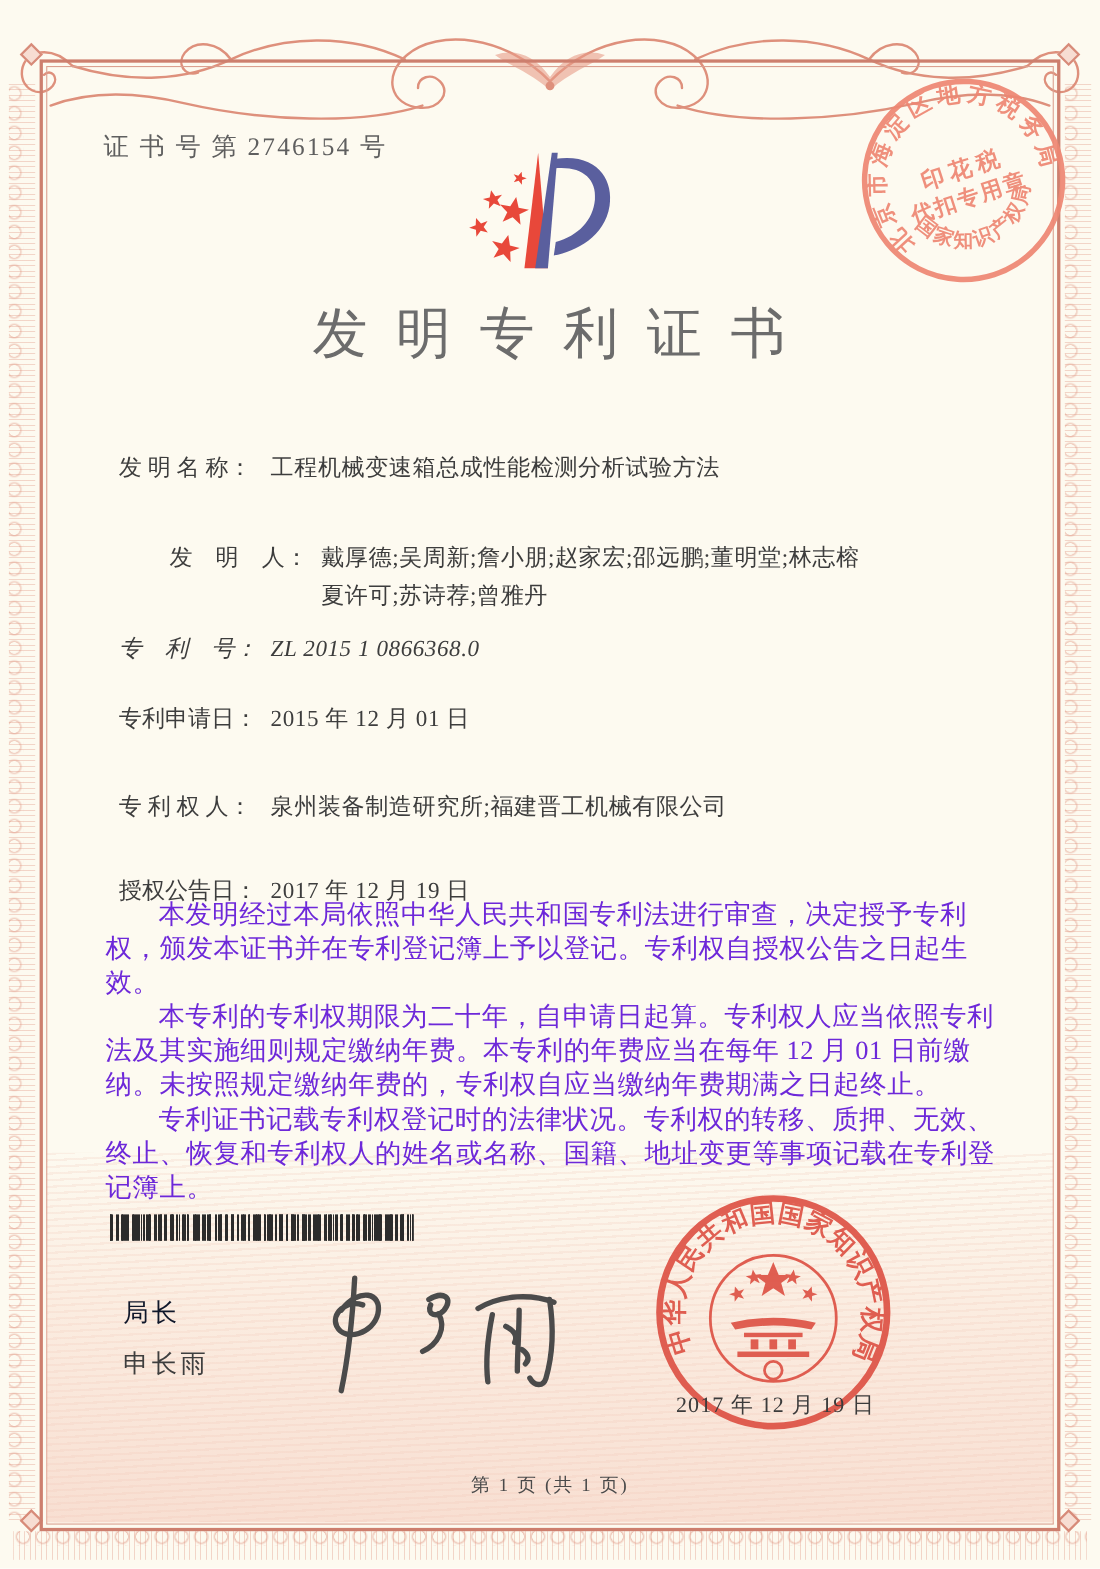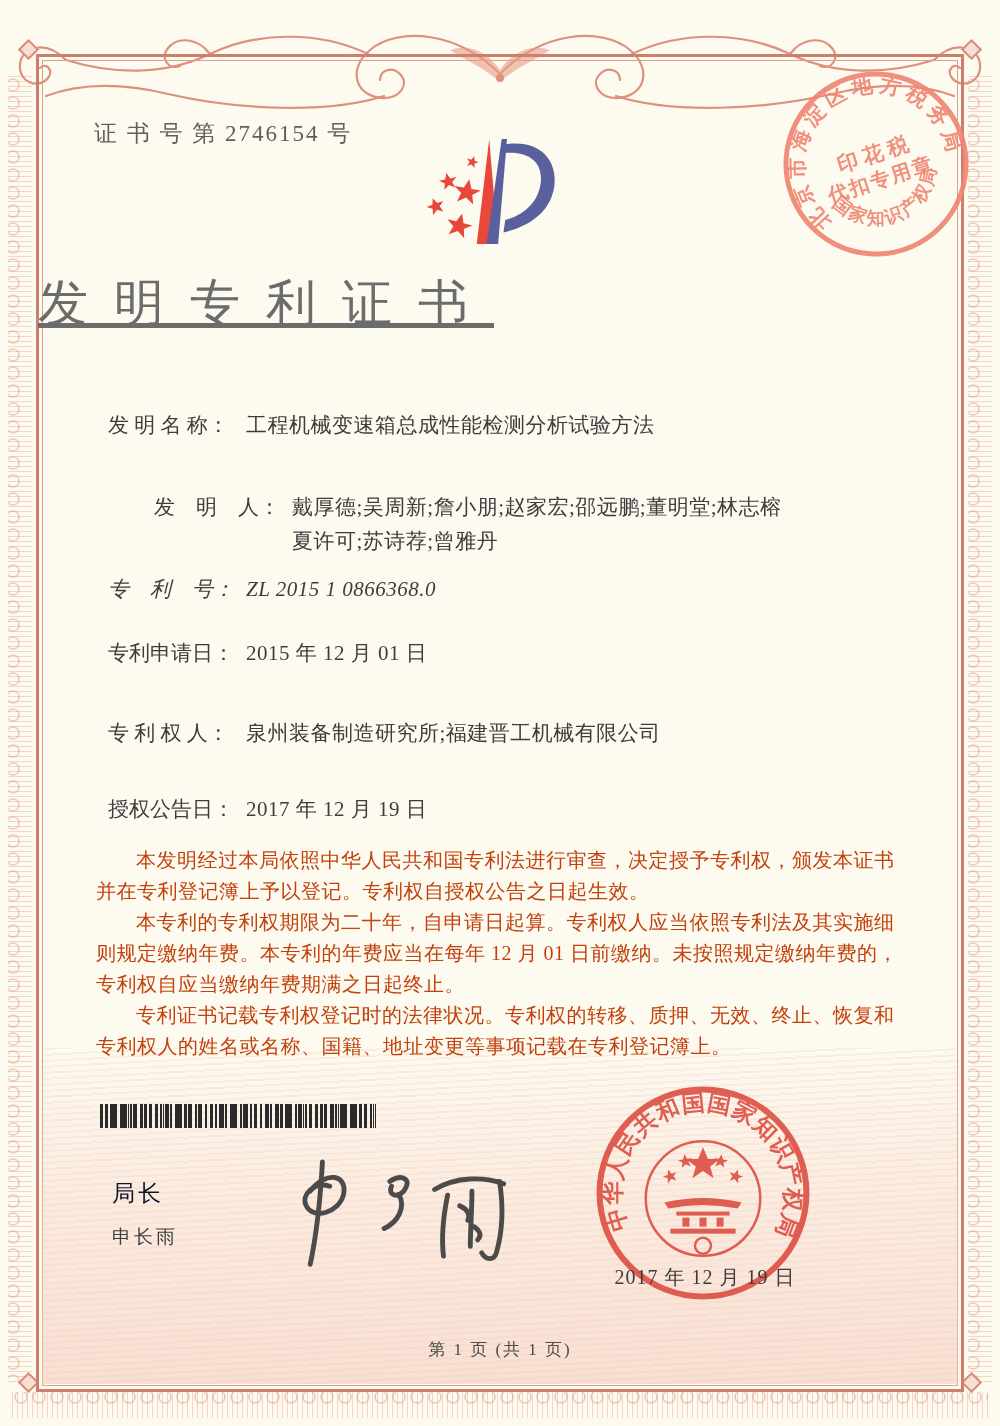--- a/index.html
+++ b/index.html
@@ -28,44 +28,44 @@
 
   
   .bottom-tint { position:absolute; left:42px; right:42px; top:1048px; bottom:42px; pointer-events:none;
     background:
       linear-gradient(180deg, rgba(246,205,188,0) 0, rgba(246,205,188,.30) 140px, rgba(243,196,180,.50) 100%),
       repeating-linear-gradient(177deg, rgba(228,150,130,.12) 0 2px, rgba(228,150,130,0) 2px 6px); }
 
   
   .cert-no { position:absolute; left:94px; top:118px; font-size:23px; letter-spacing:2px; color:#5f5f5f; }
   .logo { position:absolute; left:410px; top:124px; width:178px; height:142px; }
-  .title { position:absolute; left:0; top:270px; width:100%; text-align:left;
-    font-size:50px; letter-spacing:26px; padding-left:38px; color:#6c6c6c; font-weight:normal;text-decoration:underline; }
+  .title { position:absolute; left:0; top:270px; width:100%; text-align:center;
+    font-size:50px; letter-spacing:26px; padding-left:24px; color:#6c6c6c; font-weight:normal; }
 
   
   .fields { position:absolute; left:108px; top:408px; width:812px; color:#3d3d3d; font-size:21px; }
   .frow { position:absolute; left:0; line-height:34px; }
   .frow .flabel { display:inline-block; width:138px; }
   .frow .fvalue { letter-spacing:.5px; }
   .frow .fvalue2 { margin-left:138px; letter-spacing:.5px; }
 
   
-  .body-text { position:absolute; left:96px; top:845px; width:818px; font-size:20px;
-    line-height:31px; color:#c2410c; letter-spacing:.5px; }
+  .body-text { position:absolute; left:96px; top:817px; width:818px; font-size:24px;
+    line-height:31px; color:#6d28d9; letter-spacing:.5px; }
   .body-text p { text-indent:2em; margin:0; }
 
   
   .barcode { position:absolute; left:100px; top:1104px; width:276px; height:24px;
     background:
       repeating-linear-gradient(90deg, #2b2b2b 0 2px, transparent 2px 5px),
       repeating-linear-gradient(90deg, #2b2b2b 0 1px, transparent 1px 7px),
       repeating-linear-gradient(90deg, #2b2b2b 0 3px, transparent 3px 11px); }
   .sig-title { position:absolute; left:112px; top:1178px; font-size:23px; color:#0f172a;
     font-family:Liberation Serif, serif; letter-spacing:3px; }
-  .sig-name { position:absolute; left:112px; top:1224px; font-size:19px; color:#3e3e3e;
+  .sig-name { position:absolute; left:112px; top:1224px; font-size:23px; color:#3e3e3e;
     font-family:"Liberation Sans","DejaVu Sans",sans-serif; letter-spacing:3px; }
   .signature-svg { position:absolute; left:268px; top:1142px; width:260px; height:160px; }
 
   .seal { position:absolute; left:590px; top:1080px; width:226px; height:226px; opacity:.9; }
   .seal-date { position:absolute; left:598px; top:1264px; width:214px; text-align:center;
     font-size:20px; letter-spacing:1px; color:#3b3b3b; }
   .footer { position:absolute; left:0; top:1338px; width:100%; text-align:center;
     font-size:17px; letter-spacing:2px; color:#4a4a4a; }
 
   .stamp { position:absolute; left:776px; top:64px; width:200px; height:200px;

